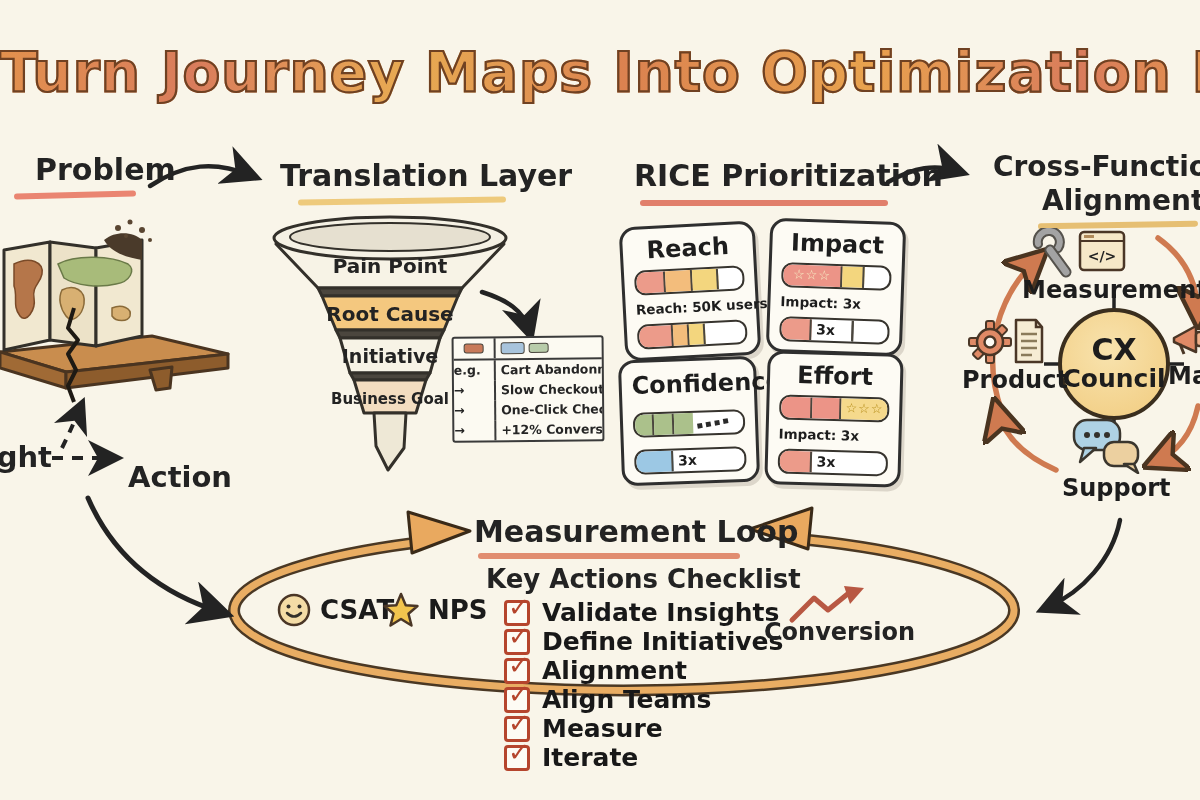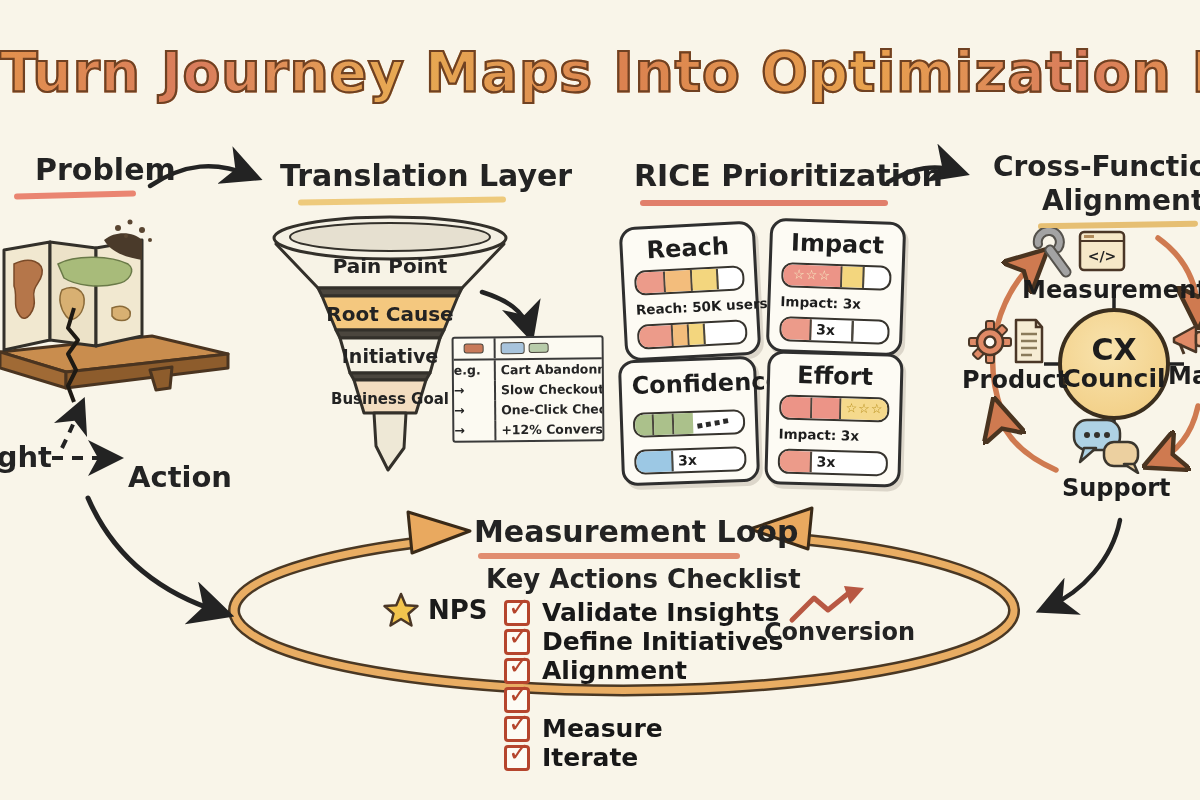--- a/index.html
+++ b/index.html
@@ -311,20 +311,29 @@
       <rect x="32" y="26" width="34" height="24" rx="10" fill="#ecd0a0" stroke="#3a362e" stroke-width="2.5"></rect>
       <polygon points="52,48 62,48 66,57" fill="#ecd0a0" stroke="#3a362e" stroke-width="2.5" stroke-linejoin="round"></polygon>
     </g>
   </svg>
   <div class="abs nodelabel" style="left:1062px;top:474px;z-index:2;">Support</div>
 
   <div class="abs ink h2 nowrap" style="left:474px;top:514px;z-index:2;">Measurement Loop</div>
   <div class="abs ul" style="left:478px;top:553px;width:262px;background:#dd7a5a;z-index:2;"></div>
   <div class="abs ink nowrap" style="left:486px;top:564px;font-size:26px;z-index:2;">Key Actions Checklist</div>
 
+  <div class="abs metric" style="left:276px;top:592px;z-index:2;">
+    <svg width="36" height="36" viewBox="0 0 36 36">
+      <circle cx="18" cy="18" r="15" fill="#f4dca6" stroke="#4a3626" stroke-width="2.5"></circle>
+      <circle cx="12.5" cy="14.5" r="2" fill="#33302a"></circle>
+        <circle cx="23.5" cy="14.5" r="2" fill="#33302a"></circle>
+      <path d="M11 21 Q18 28 25 21" fill="none" stroke="#33302a" stroke-width="2.5" stroke-linecap="round"></path>
+    </svg>
+    <span>CSAT</span>
+  </div>
   <div class="abs metric" style="left:382px;top:592px;z-index:2;">
     <svg width="38" height="36" viewBox="0 0 38 36">
       <polygon points="19,2 23.7,13.2 35.5,14 26.5,21.8 29.5,33.5 19,27 8.5,33.5 11.5,21.8 2.5,14 14.3,13.2" fill="#f2c44e" stroke="#4a3626" stroke-width="2.5" stroke-linejoin="round"></polygon>
     </svg>
     <span>NPS</span>
   </div>
 
   <div class="abs" style="left:504px;top:598px;z-index:2;">
     <div class="clrow">
       <span class="cb">
@@ -341,20 +350,21 @@
     <div class="clrow">
       <span class="cb">
           <span>✓</span>
         </span>
       <span class="cltext">Alignment</span>
     </div>
     <div class="clrow">
       <span class="cb">
           <span>✓</span>
         </span>
+      <span class="cltext">Align Teams</span>
     </div>
     <div class="clrow">
       <span class="cb">
           <span>✓</span>
         </span>
       <span class="cltext">Measure</span>
     </div>
     <div class="clrow">
       <span class="cb">
           <span>✓</span>

